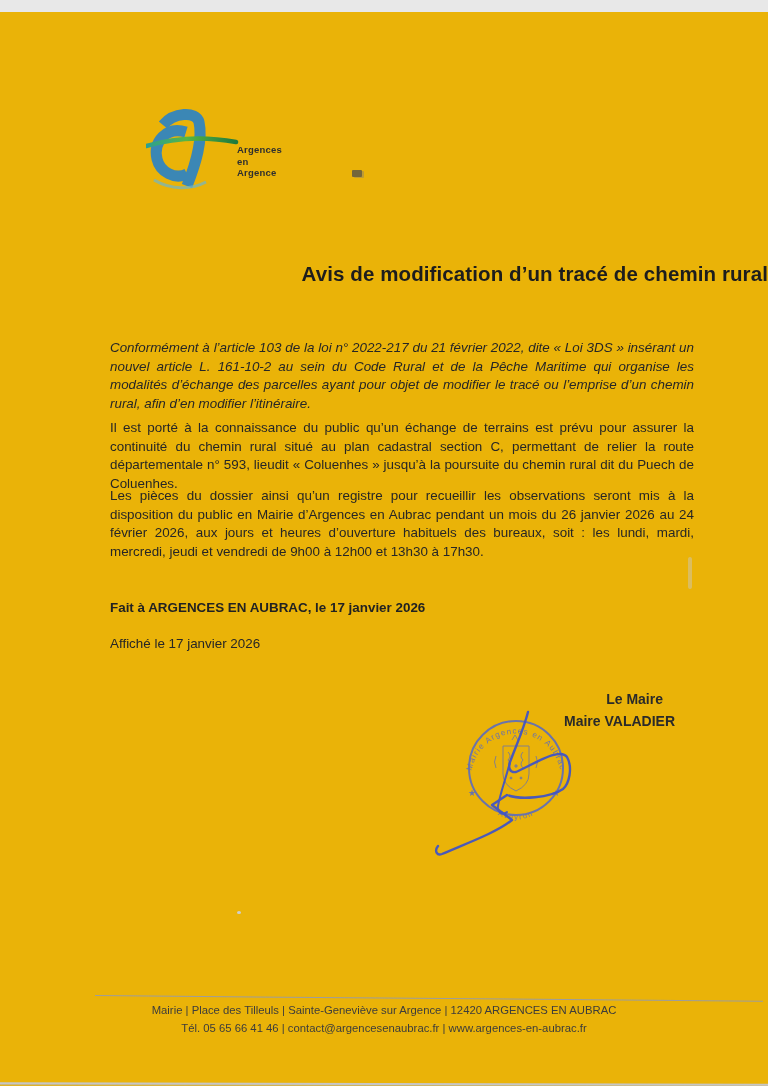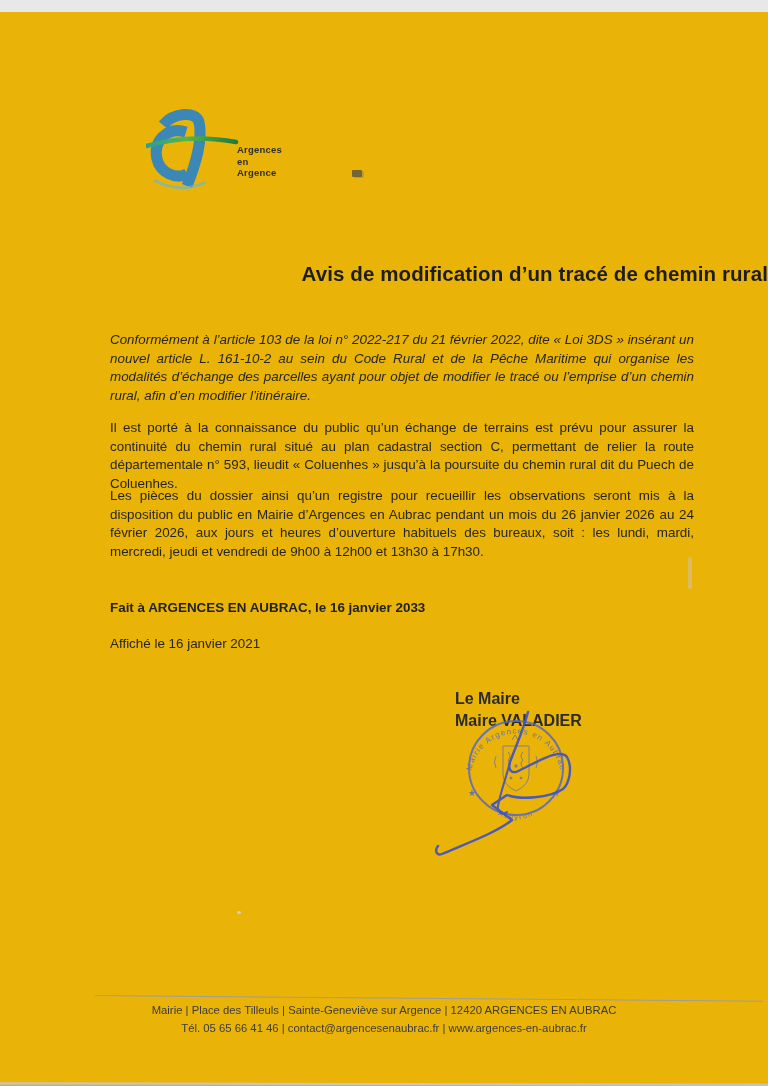--- a/index.html
+++ b/index.html
@@ -46,37 +46,37 @@
     letter-spacing:0.1px;
   }
 
   
   .para{
     left:110px;width:584px;
     font-size:13.4px;line-height:18.6px;
     text-align:justify;color:#262626;
   }
   .para.italic{font-style:italic;font-weight:500;}
-  .p1{top:319px;}
+  .p1{top:327px;}
   .p2{top:407px;}
   .p3{top:475px;}
 
   .dateline{
     left:110px;top:588px;width:584px;
     font-size:13.4px;font-weight:bold;color:#222;
   }
   .posting{
     left:110px;top:622px;width:584px;
     font-size:13.4px;line-height:19.5px;color:#262626;
   }
   .posting span{display:block;}
 
   .sign-block{
     right:93px;top:676px;width:220px;
-    font-size:16px;font-weight:bold;
+    text-align:right;font-size:14px;font-weight:bold;
     line-height:22px;color:#2a2a2a;
   }
   .sign-block span{display:block;}
   .sign-role{padding-right:12px;}
 
   
   .stamp-svg{left:410px;top:682px;width:185px;height:172px;}
 
   
   .footer-rule{
@@ -130,24 +130,24 @@
   <div class="abs smudge"></div>
   <div class="abs edge-artifact"></div>
   <div class="abs dot-artifact"></div>
 
   <div class="abs title">Avis de modification d’un tracé de chemin rural</div>
 
   <div class="abs para italic p1">Conformément à l’article 103 de la loi n° 2022-217 du 21 février 2022, dite « Loi 3DS » insérant un nouvel article L. 161-10-2 au sein du Code Rural et de la Pêche Maritime qui organise les modalités d’échange des parcelles ayant pour objet de modifier le tracé ou l’emprise d’un chemin rural, afin d’en modifier l’itinéraire.</div>
   <div class="abs para p2">Il est porté à la connaissance du public qu’un échange de terrains est prévu pour assurer la continuité du chemin rural situé au plan cadastral section C, permettant de relier la route départementale n° 593, lieudit « Coluenhes » jusqu’à la poursuite du chemin rural dit du Puech de Coluenhes.</div>
   <div class="abs para p3">Les pièces du dossier ainsi qu’un registre pour recueillir les observations seront mis à la disposition du public en Mairie d’Argences en Aubrac pendant un mois du 26 janvier 2026 au 24 février 2026, aux jours et heures d’ouverture habituels des bureaux, soit : les lundi, mardi, mercredi, jeudi et vendredi de 9h00 à 12h00 et 13h30 à 17h30.</div>
 
-  <div class="abs dateline">Fait à ARGENCES EN AUBRAC, le 16 janvier 2033</div>
+  <div class="abs dateline">Fait à ARGENCES EN AUBRAC, le 17 janvier 2026</div>
 
   <div class="abs posting">
-    <span>Affiché le 16 janvier 2021</span>
+    <span>Affiché le 17 janvier 2026</span>
   </div>
 
   <div class="abs sign-block">
     <span class="sign-role">Le Maire</span>
     <span>Maire VALADIER</span>
   </div>
 
   <svg class="abs stamp-svg" viewBox="0 0 185 172">
     <defs>
       <path id="arcTop" d="M 62,94 A 45,45 0 1 1 150,94" fill="none"></path>

